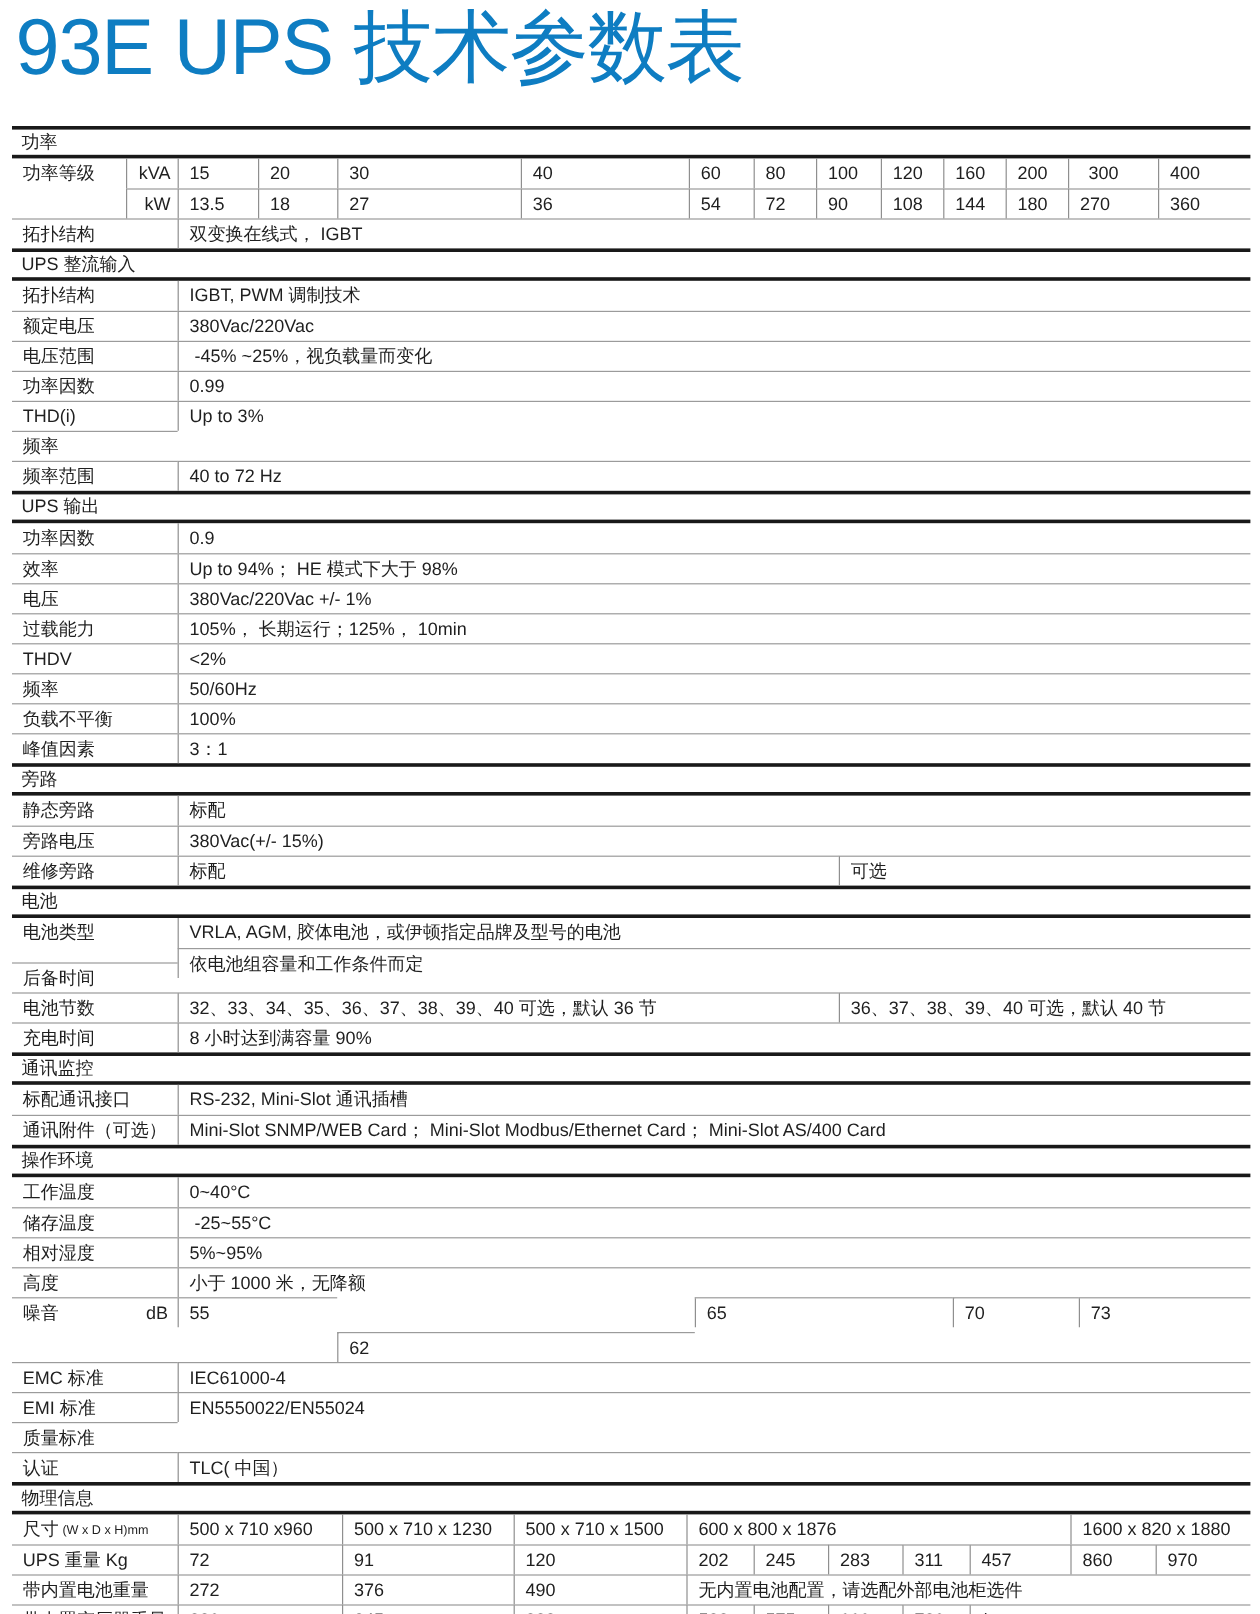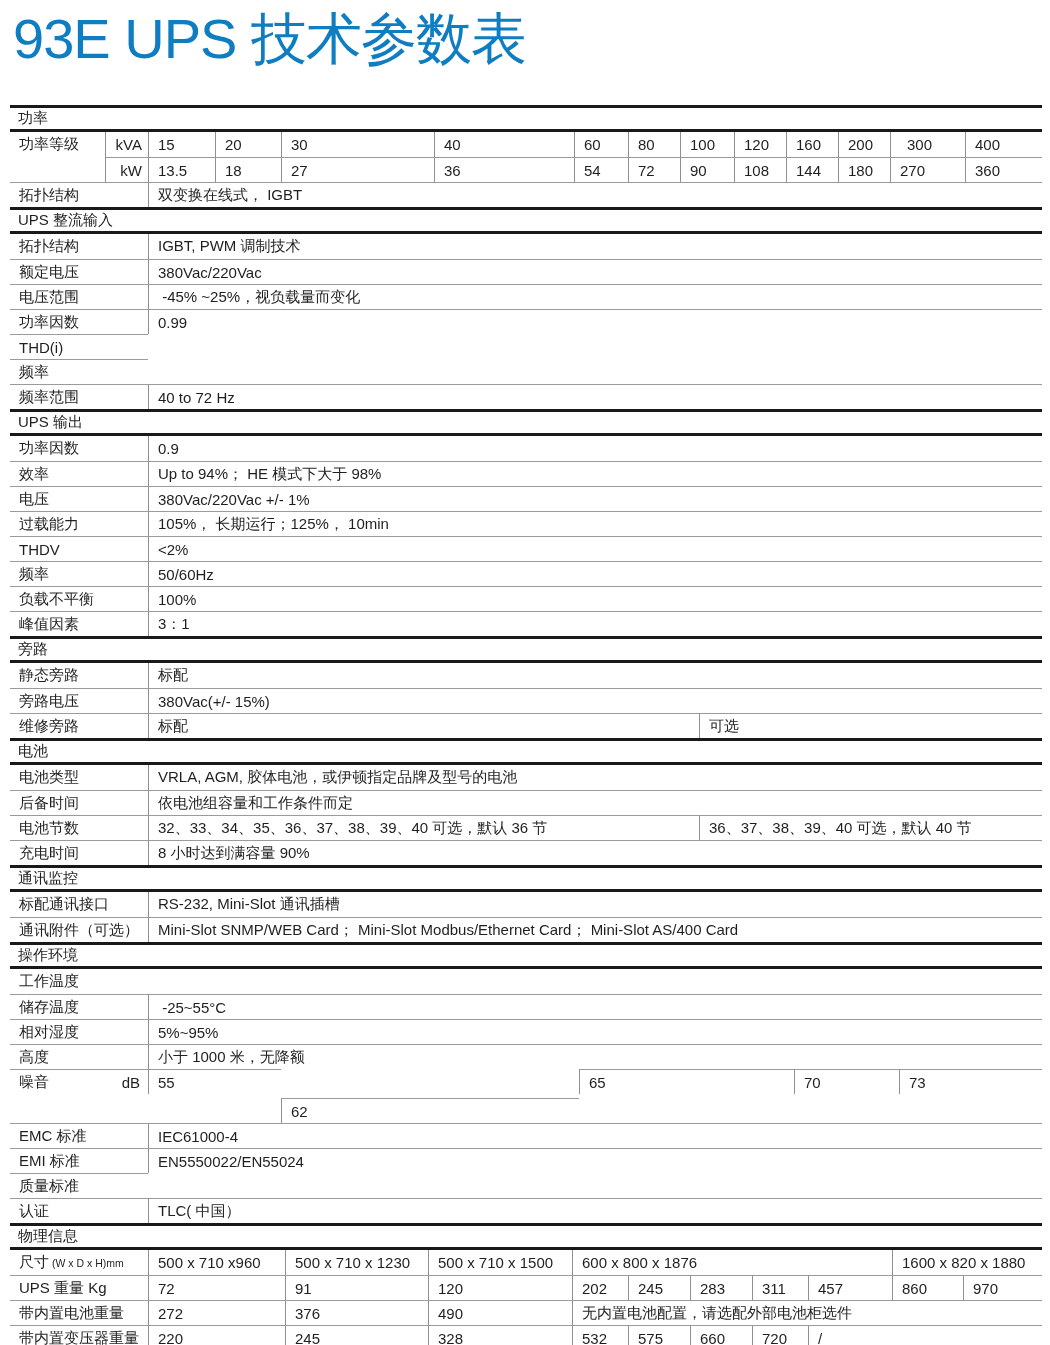--- a/index.html
+++ b/index.html
@@ -5,21 +5,21 @@
   html,body{margin:0;padding:0;background:#ffffff;}
   body{
     width:1050px;height:1345px;overflow:hidden;
     font-family:"Liberation Sans","DejaVu Sans",sans-serif;
     color:#1f1f1f;
     -webkit-font-smoothing:antialiased;
   }
   .page{padding:6px 10px 0 10px;}
   .doc-title{
     margin:0 0 0 3px;
-    font-size:56px;
+    font-size:66px;
     font-weight:400;
     letter-spacing:-1px;
     line-height:66px;
   }
   .spec-table{
     margin-top:33px;
     width:1032px;
     font-size:15px;
   }
   .sec-header{
@@ -181,20 +181,23 @@
             <span>功率因数</span>
           </div>
           <div class="cell fill bl bt">
             <span>0.99</span>
           </div>
         </div>
         <div class="row">
           <div class="cell bt" style="width: 138px;">
             <span>THD(i)</span>
           </div>
+          <div class="cell fill bl bt">
+            <span>Up to 3%</span>
+          </div>
         </div>
         <div class="row">
           <div class="cell bt" style="width: 138px;">
             <span>频率</span>
           </div>
         </div>
         <div class="row">
           <div class="cell bt" style="width: 138px;">
             <span>频率范围</span>
           </div>
@@ -304,21 +307,21 @@
         <div class="sec-header">电池</div>
         <div class="row">
           <div class="cell" style="width: 138px;">
             <span>电池类型</span>
           </div>
           <div class="cell fill bl">
             <span>VRLA, AGM, 胶体电池，或伊顿指定品牌及型号的电池</span>
           </div>
         </div>
         <div class="row">
-          <div class="cell bt" style="width: 138px;">
+          <div class="cell bt" style="width: 138px; margin-top: 12px;">
             <span>后备时间</span>
           </div>
           <div class="cell fill bl bt">
             <span>依电池组容量和工作条件而定</span>
           </div>
         </div>
         <div class="row">
           <div class="cell bt" style="width: 138px;">
             <span>电池节数</span>
           </div>
@@ -355,20 +358,23 @@
           <div class="cell fill bl bt">
             <span>Mini-Slot SNMP/WEB Card； Mini-Slot Modbus/Ethernet Card； Mini-Slot AS/400 Card</span>
           </div>
         </div>
       </div>
       <div class="section">
         <div class="sec-header">操作环境</div>
         <div class="row">
           <div class="cell" style="width: 138px;">
             <span>工作温度</span>
+          </div>
+          <div class="cell fill bl">
+            <span>0~40°C</span>
           </div>
         </div>
         <div class="row">
           <div class="cell bt" style="width: 138px;">
             <span>储存温度</span>
           </div>
           <div class="cell fill bl bt">
             <span>&nbsp;-25~55°C</span>
           </div>
         </div>

